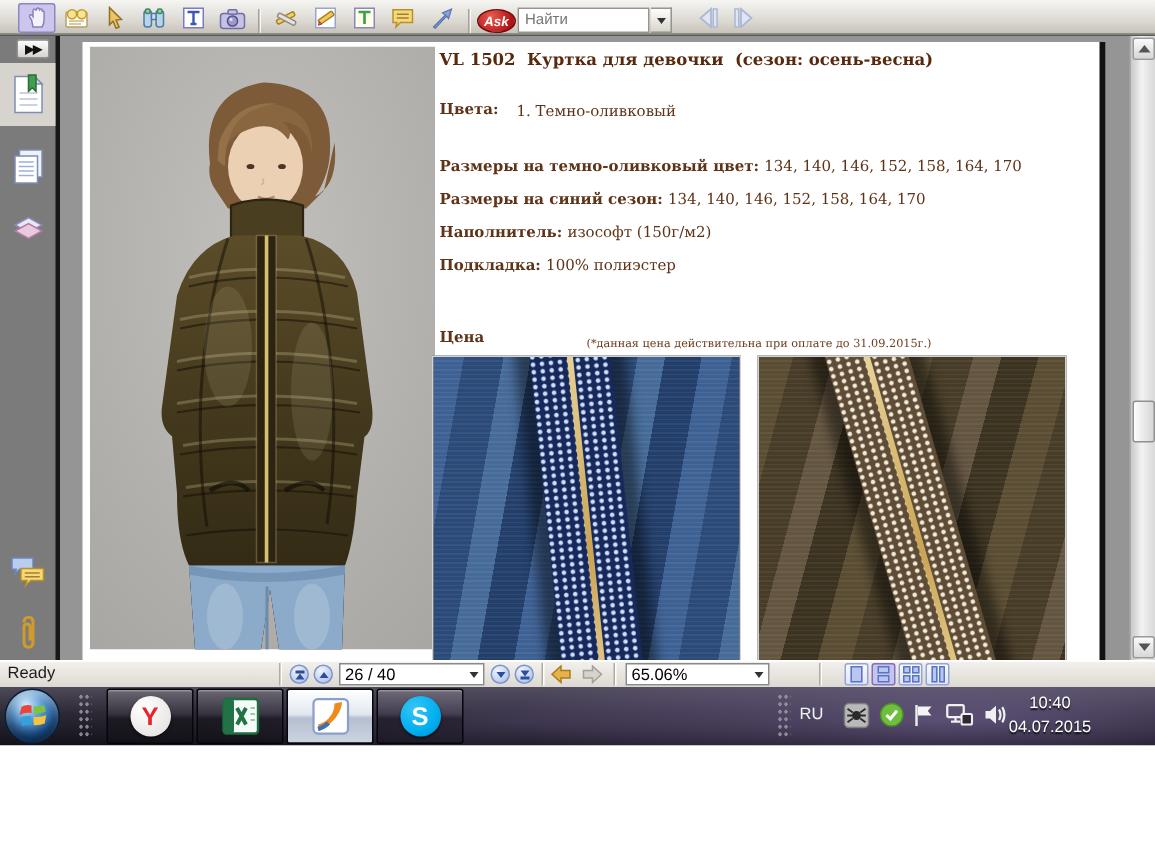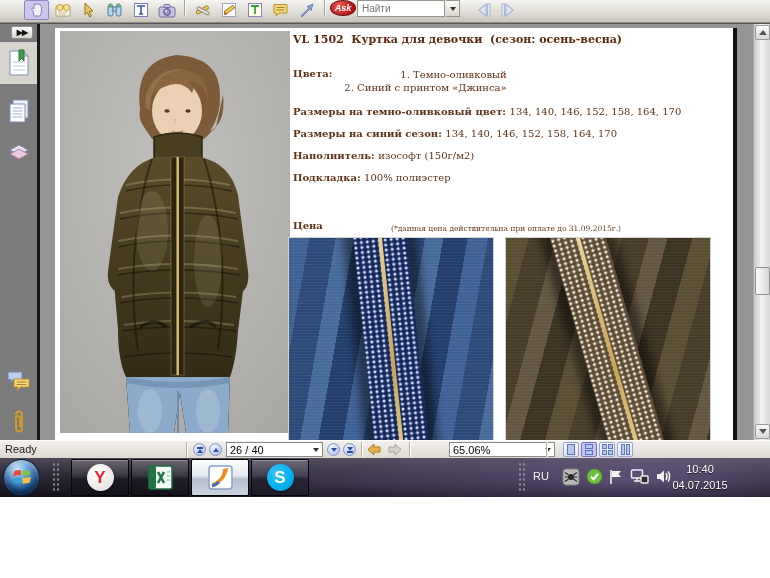--- a/index.html
+++ b/index.html
@@ -2,21 +2,21 @@
 <html><head>
 <meta charset="utf-8">
 <style>
   html,body{margin:0;padding:0;}
   *{box-sizing:border-box;}
   .screen{position:relative;width:770px;height:578px;background:#fff;font-family:"Liberation Sans",sans-serif;overflow:hidden;}
 
   
   .toolbar{position:absolute;left:0;top:0;width:770px;height:23px;
     background:linear-gradient(180deg,#f6f5f2,#dbd8d1 65%,#c7c3ba);
-    border-bottom:1px solid #8f8c84;display:flex;align-items:flex-start;padding-left:24px;gap:1px;}
+    border-bottom:1px solid #8f8c84;display:flex;align-items:flex-end;padding-left:12px;gap:1px;}
   .tbtn{width:25px;height:20px;display:flex;align-items:center;justify-content:center;border-radius:2px;flex:0 0 auto;}
   .tbtn.selected{background:#ccc6ec;border:1px solid #8d85c6;}
   .tsep{width:1px;height:16px;background:#a5a197;box-shadow:1px 0 0 rgba(255,255,255,.8);margin:0 4px;flex:0 0 auto;}
   .ask-badge{width:26px;height:16px;border-radius:50%;background:radial-gradient(circle at 35% 30%,#e85b50,#b31217 75%);
     border:1px solid #6e0c0c;color:#fff;font-style:italic;font-weight:bold;font-size:9px;
     display:flex;align-items:center;justify-content:center;flex:0 0 auto;}
   .search-input{width:88px;height:17px;border:1px solid #98948a;background:#fff;font-size:10px;padding:1px 4px;color:#333;flex:0 0 auto;}
   .dd-btn{width:14px;height:17px;background:linear-gradient(#fdfdfc,#d9d6cf);border:1px solid #98948a;border-left:none;
     display:flex;align-items:center;justify-content:center;flex:0 0 auto;}
   .caret{width:0;height:0;border-left:3px solid transparent;border-right:3px solid transparent;border-top:4px solid #333;}
@@ -342,21 +342,20 @@
             <ellipse cx="148" cy="380" rx="12" ry="22" fill="rgba(255,255,255,.18)"></ellipse>
           </svg>
         </div>
 
         <div class="doc-title">VL 1502  Куртка для девочки  (сезон: осень-весна)</div>
 
         <div class="colors-wrap">
           <span class="b">Цвета:</span>
           <span>
             <span class="line" style="display:block">1. Темно-оливковый</span>
-            <span class="line" style="display:block">2. Синий с принтом «Джинса»</span>
           </span>
         </div>
 
         <div class="doc-row" style="top:78px"><span class="b">Размеры на темно-оливковый цвет: </span><span>134, 140, 146, 152, 158, 164, 170</span></div>
         <div class="doc-row" style="top:100px"><span class="b">Размеры на синий сезон: </span><span>134, 140, 146, 152, 158, 164, 170</span></div>
         <div class="doc-row" style="top:122px"><span class="b">Наполнитель: </span><span>изософт (150г/м2)</span></div>
         <div class="doc-row" style="top:144px"><span class="b">Подкладка: </span><span>100% полиэстер</span></div>
         <div class="doc-row b" style="top:192px;font-weight:bold">Цена</div>
         <div class="price-note">(*данная цена действительна при оплате  до 31.09.2015г.)</div>
 
@@ -413,21 +412,21 @@
         <path d="M8,1 L2,6.5 L8,12 L8,9 L14,9 L14,4 L8,4 Z" fill="#e8b24a" stroke="#a87c18"></path>
       </svg>
     </div>
     <div style="position:absolute;left:387px;top:2px">
       <svg width="16" height="13" viewBox="0 0 16 13">
         <path d="M8,1 L14,6.5 L8,12 L8,9 L2,9 L2,4 L8,4 Z" fill="#d6d3cc" stroke="#a3a09a"></path>
       </svg>
     </div>
     <span class="sb-sep" style="left:409px"></span>
 
-    <div class="sb-box" style="left:449px;width:106px">
+    <div class="sb-box" style="left:417px;width:96px">
       <input value="65.06%" style="">
       <span class="sb-dd">
           <span class="caret"></span>
         </span>
     </div>
     <span class="sb-sep" style="left:546px"></span>
 
     <div class="lay" style="left:563px">
         <i style="width:8px;height:11px"></i>
       </div>

